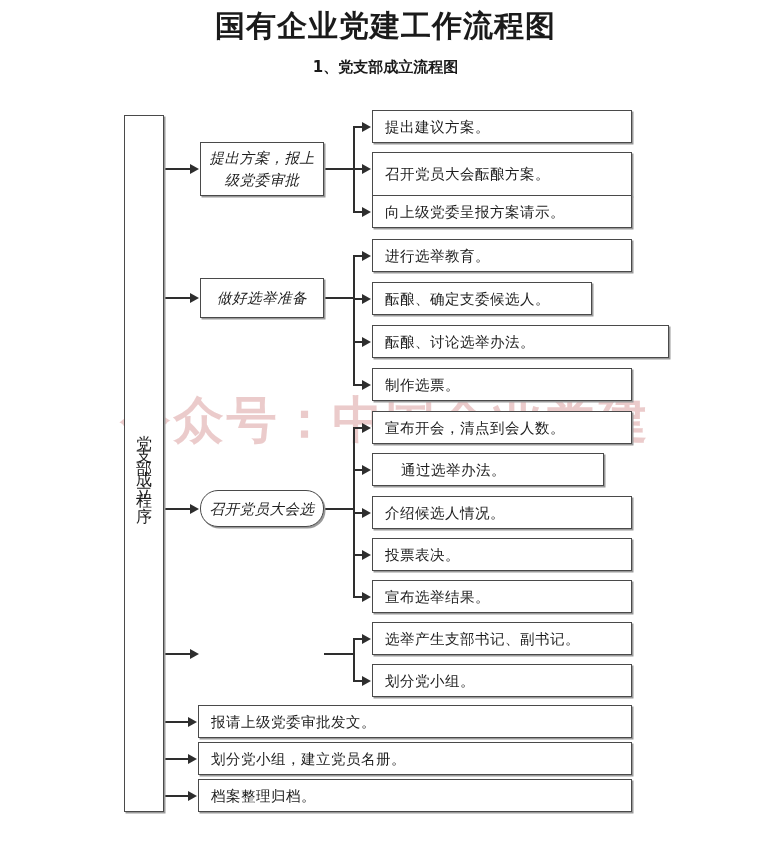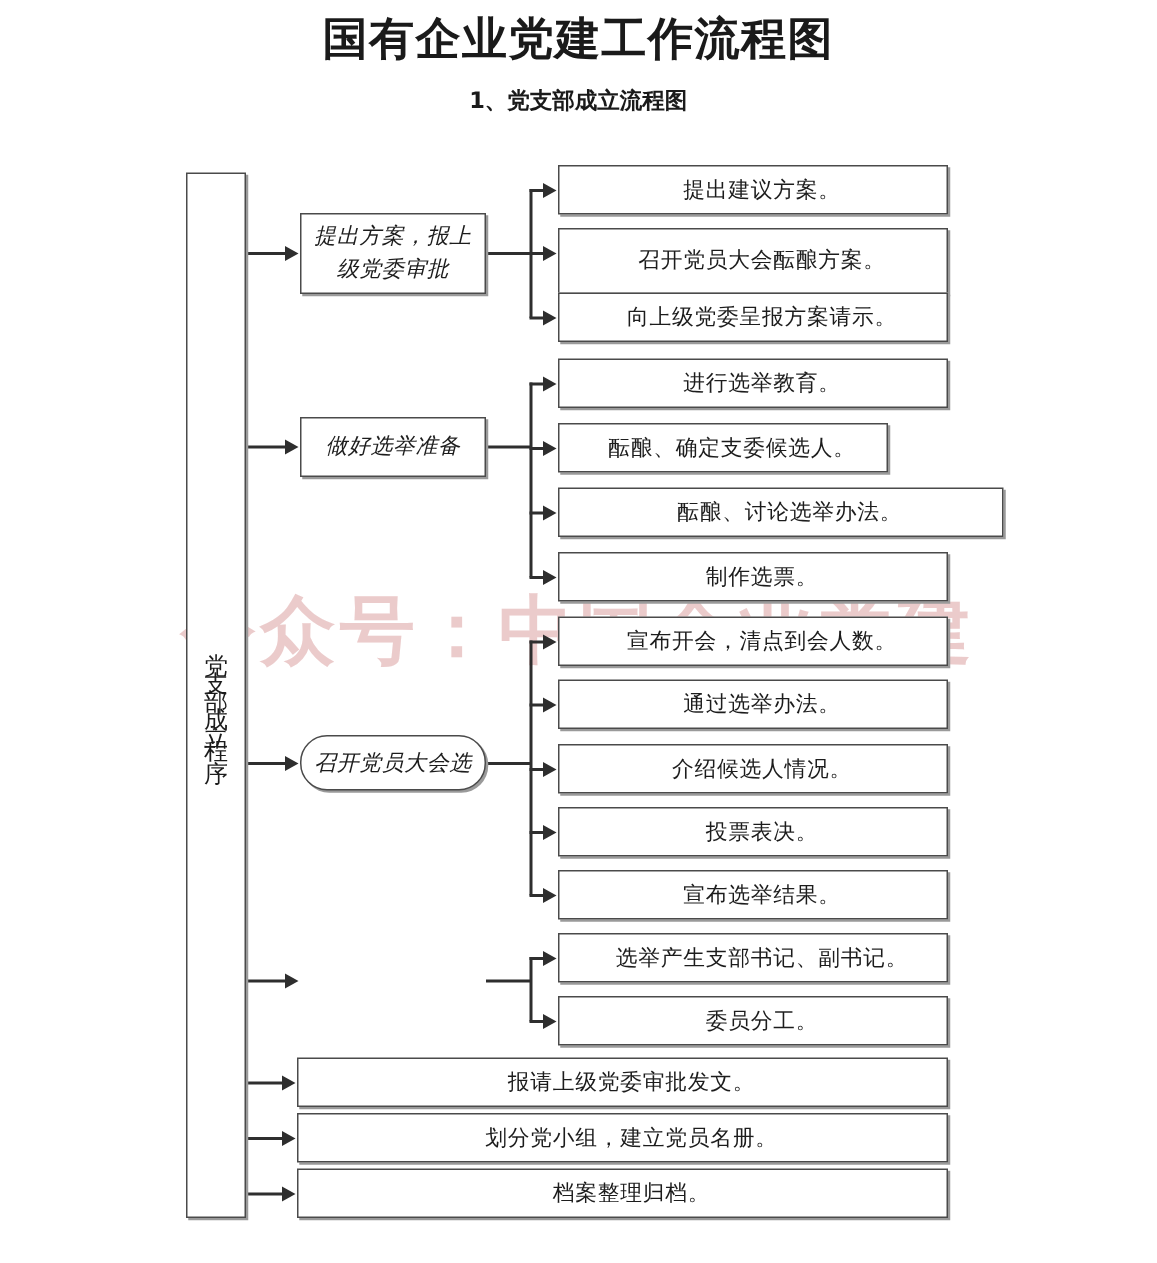--- a/index.html
+++ b/index.html
@@ -76,21 +76,21 @@
   }
   .box .txt {
     display: block;
     width: 100%;
     font-size: 14.5px;
     line-height: 22px;
     letter-spacing: .5px;
     font-family: "DejaVu Serif", "Liberation Serif", serif;
     color: #1c1c1c;
   }
-  .detail-box .txt { padding-left: 12px; text-align: center; }
+  .detail-box .txt { padding-left: 12px; text-align: left; }
   .stage-box { justify-content: flex-end; font-style: italic; }
   .stage-box .txt { text-align: center; padding: 0 8px; }
 
   
   .spine {
     position: absolute;
     box-sizing: border-box;
     border: 1.6px solid #4a4a4a;
     background: #ffffff;
     box-shadow: 1.5px 1.5px 0 0 #9a9a9a;
@@ -174,38 +174,38 @@
   <div class="box detail-box" style="left:372px; top:325px; width:297px; height:33px;">
     <span class="txt">酝酿、讨论选举办法。</span>
   </div>
   <div class="box detail-box" style="left:372px; top:368px; width:260px; height:33px;">
     <span class="txt">制作选票。</span>
   </div>
 
   <div class="box detail-box" style="left:372px; top:411px; width:260px; height:33px;">
     <span class="txt">宣布开会，清点到会人数。</span>
   </div>
-  <div class="box detail-box" style="left:372px; top:453px; width:260px; height:33px;">
+  <div class="box detail-box" style="left:372px; top:453px; width:232px; height:33px;padding-left:16px;">
     <span class="txt">通过选举办法。</span>
   </div>
   <div class="box detail-box" style="left:372px; top:496px; width:260px; height:33px;">
     <span class="txt">介绍候选人情况。</span>
   </div>
   <div class="box detail-box" style="left:372px; top:538px; width:260px; height:33px;">
     <span class="txt">投票表决。</span>
   </div>
   <div class="box detail-box" style="left:372px; top:580px; width:260px; height:33px;">
     <span class="txt">宣布选举结果。</span>
   </div>
 
   <div class="box detail-box" style="left:372px; top:622px; width:260px; height:33px;">
     <span class="txt">选举产生支部书记、副书记。</span>
   </div>
   <div class="box detail-box" style="left:372px; top:664px; width:260px; height:33px;">
-    <span class="txt">委员分工。</span>
+    <span class="txt">划分党小组。</span>
   </div>
 
   <div class="box detail-box" style="left:198px; top:705px; width:434px; height:33px;">
     <span class="txt">报请上级党委审批发文。</span>
   </div>
   <div class="box detail-box" style="left:198px; top:742px; width:434px; height:33px;">
     <span class="txt">划分党小组，建立党员名册。</span>
   </div>
   <div class="box detail-box" style="left:198px; top:779px; width:434px; height:33px;">
     <span class="txt">档案整理归档。</span>

